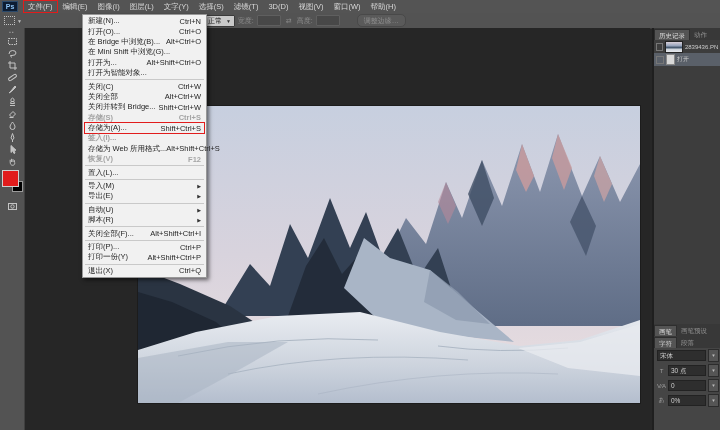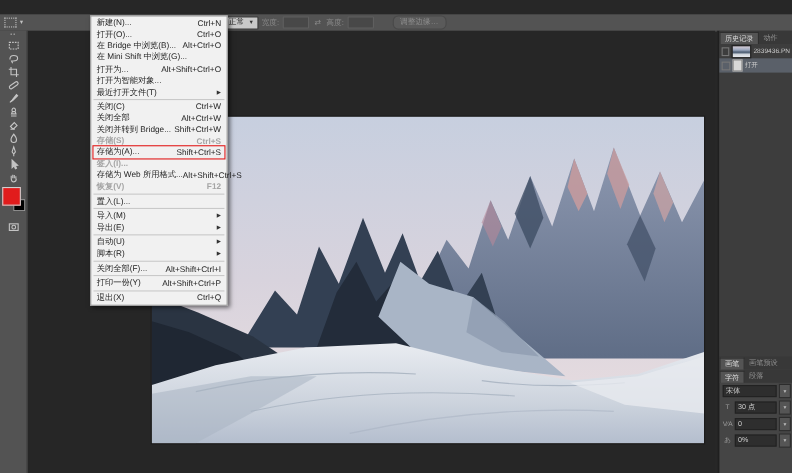--- a/index.html
+++ b/index.html
@@ -71,20 +71,36 @@
   .fm-row .sub{font-size:5px;color:#333;}
   .fm-sep{height:1px;background:#c9c9c9;margin:1px 2px;}
   .red-box{position:absolute;left:1px;right:1px;top:-1px;bottom:-1px;border:1px solid #e11c1c;pointer-events:none;}
   svg.ticon{stroke:#c4c4c4;fill:none;stroke-width:1;}
 </style>
 </head>
 <body>
 
 <div id="stage">
 
+  <div class="menubar">
+    <div class="ps-logo">Ps</div>
+    <div id="menubar-items" style="display:flex;height:13px;">
+        <div class="mb-item annotated">文件(F)</div>
+        <div class="mb-item">编辑(E)</div>
+        <div class="mb-item">图像(I)</div>
+        <div class="mb-item">图层(L)</div>
+        <div class="mb-item">文字(Y)</div>
+        <div class="mb-item">选择(S)</div>
+        <div class="mb-item">滤镜(T)</div>
+        <div class="mb-item">3D(D)</div>
+        <div class="mb-item">视图(V)</div>
+        <div class="mb-item">窗口(W)</div>
+        <div class="mb-item">帮助(H)</div>
+      </div>
+  </div>
 
   <div class="optionsbar">
     <div class="tool-preset">
       <span class="tp-box"></span>
       <span class="tp-arrow">▼</span>
     </div>
     <div class="ob-group">
       <span class="ob-label">样式:</span>
       <span class="ob-select">
         <span>正常</span>
@@ -288,24 +304,20 @@
       <div class="fm-row">
         <span>在 Mini Shift 中浏览(G)...</span>
       </div>
       <div class="fm-row">
         <span>打开为...</span>
         <span class="sc">Alt+Shift+Ctrl+O</span>
       </div>
       <div class="fm-row">
         <span>打开为智能对象...</span>
       </div>
-      <div class="fm-row">
-        <span>最近打开文件(T)</span>
-        <span class="sub">▶</span>
-      </div>
       <div class="fm-sep"></div>
       <div class="fm-row">
         <span>关闭(C)</span>
         <span class="sc">Ctrl+W</span>
       </div>
       <div class="fm-row">
         <span>关闭全部</span>
         <span class="sc">Alt+Ctrl+W</span>
       </div>
       <div class="fm-row">
@@ -354,20 +366,24 @@
         <span>脚本(R)</span>
         <span class="sub">▶</span>
       </div>
       <div class="fm-sep"></div>
       <div class="fm-row">
         <span>关闭全部(F)...</span>
         <span class="sc">Alt+Shift+Ctrl+I</span>
       </div>
       <div class="fm-sep"></div>
       <div class="fm-row">
+        <span>打印(P)...</span>
+        <span class="sc">Ctrl+P</span>
+      </div>
+      <div class="fm-row">
         <span>打印一份(Y)</span>
         <span class="sc">Alt+Shift+Ctrl+P</span>
       </div>
       <div class="fm-sep"></div>
       <div class="fm-row">
         <span>退出(X)</span>
         <span class="sc">Ctrl+Q</span>
       </div>
     </div>
 

